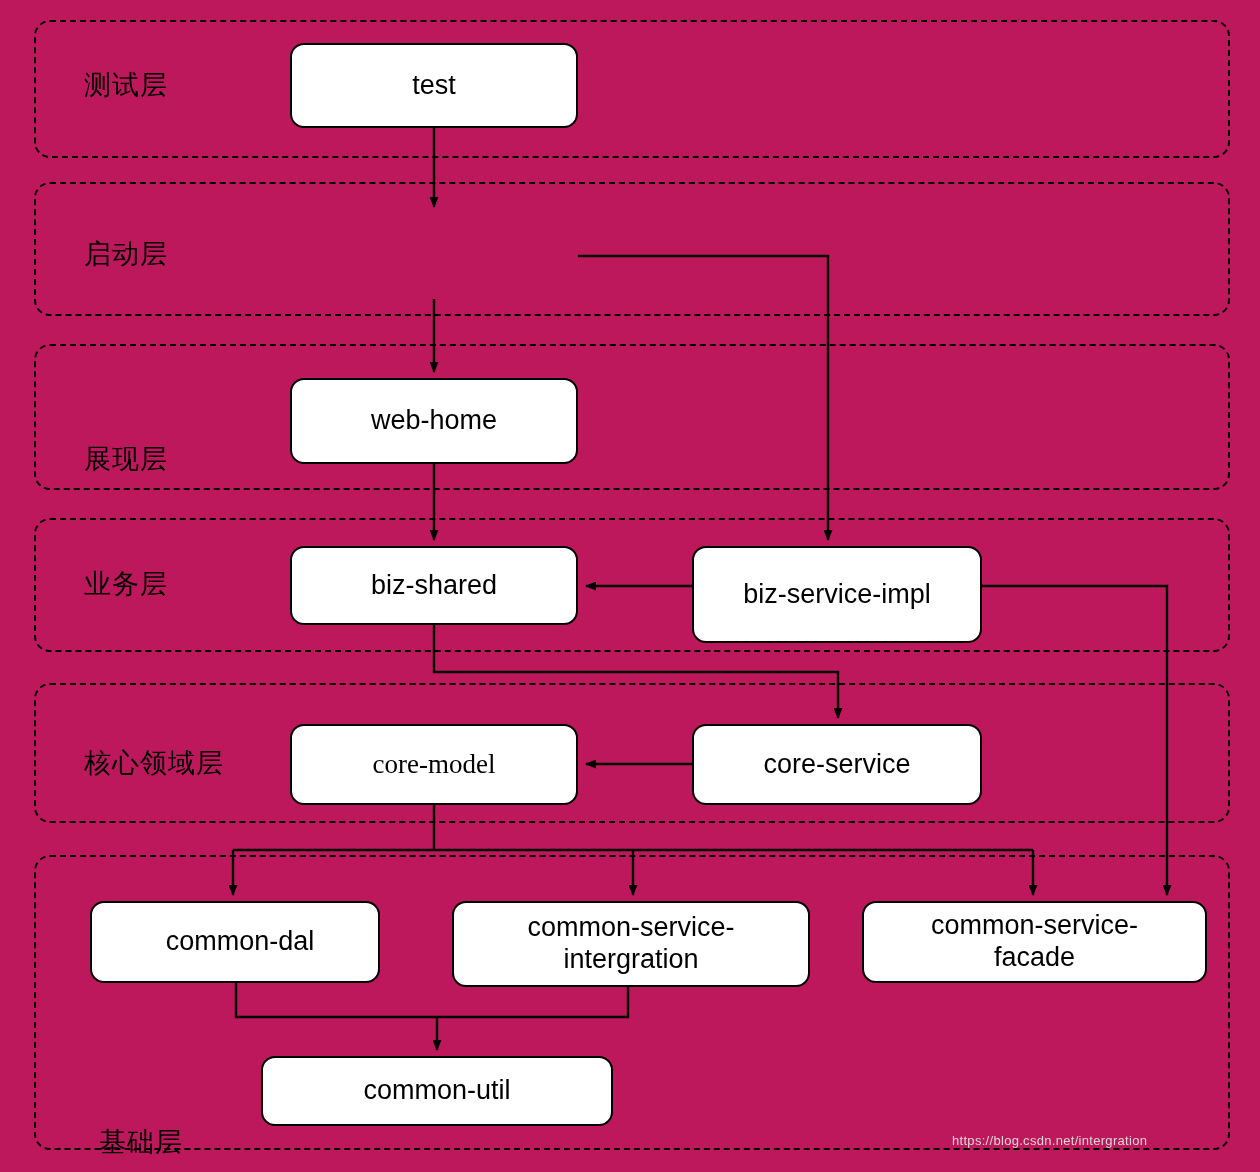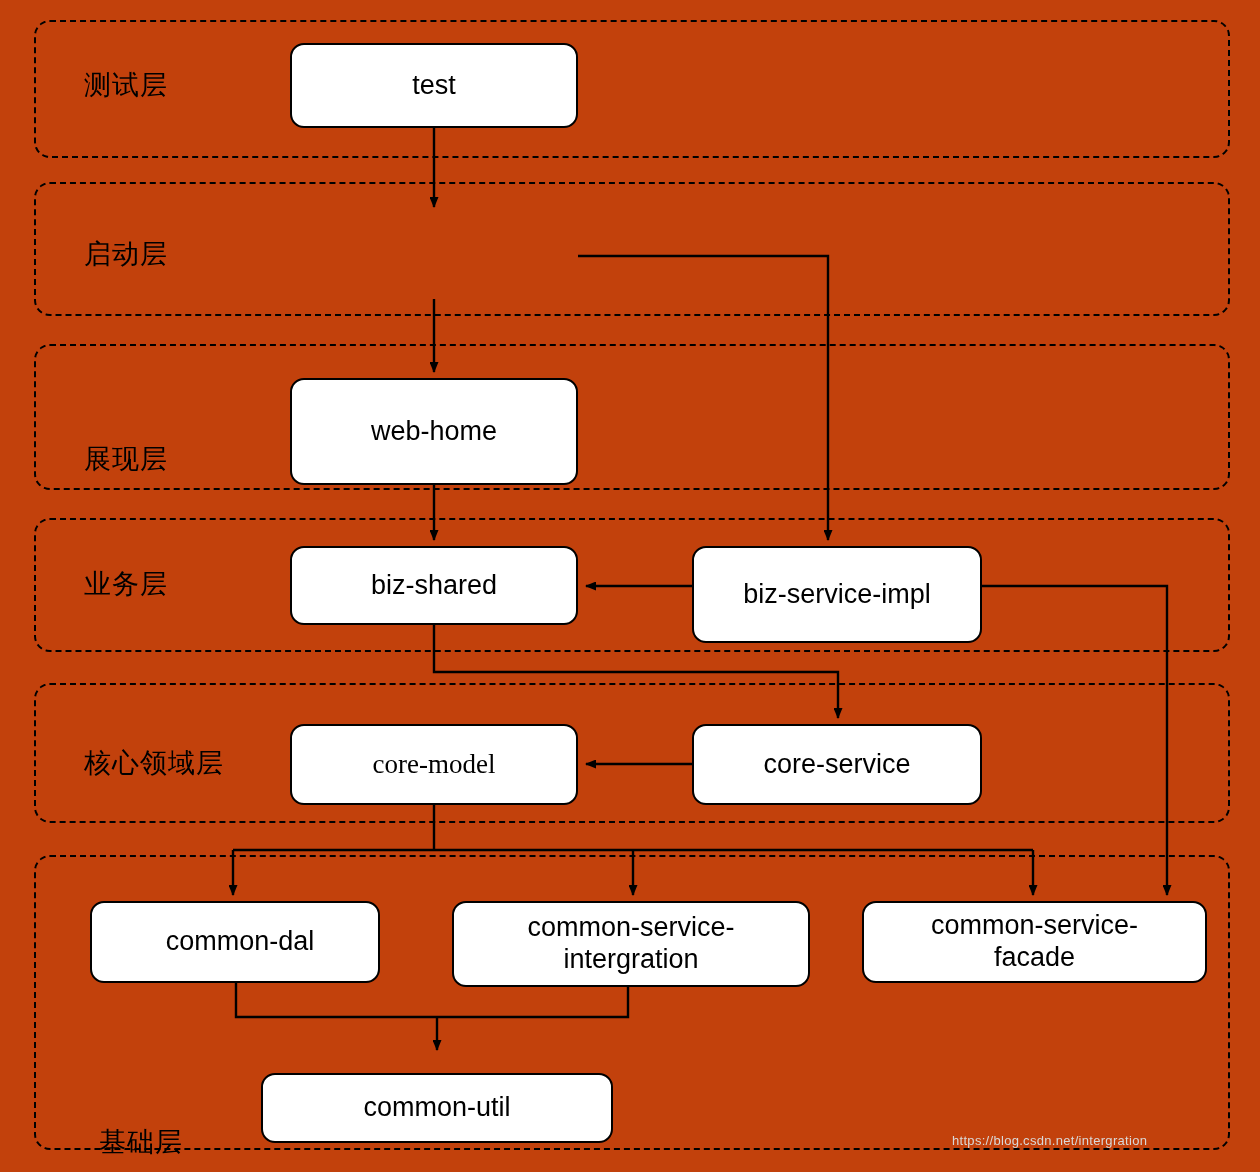--- a/index.html
+++ b/index.html
@@ -7,21 +7,21 @@
     padding: 0;
     background: #ffffff;
   }
   body {
     font-family: "Liberation Sans", "DejaVu Sans", sans-serif;
   }
   #canvas {
     position: relative;
     width: 1260px;
     height: 1172px;
-    background: #c2410c;
+    background: #be185d;
     overflow: hidden;
   }
   #svg-layer {
     position: absolute;
     left: 0;
     top: 0;
     width: 1260px;
     height: 1172px;
   }
   .layer-band {
@@ -115,21 +115,21 @@
   <div class="layer-label" style="left:84px; top:72px;">测试层</div>
   <div class="layer-label" style="left:84px; top:241px;">启动层</div>
   <div class="layer-label" style="left:84px; top:404px;margin-top:42px;">展现层</div>
   <div class="layer-label" style="left:84px; top:571px;">业务层</div>
   <div class="layer-label" style="left:84px; top:750px;">核心领域层</div>
   <div class="layer-label" style="left:99px; top:1129px;">基础层</div>
 
   <div class="node-box" style="left:290px; top:43px; width:288px; height:85px;">test</div>
 
 
-  <div class="node-box" style="left:290px; top:378px; width:288px; height:107px;">web-home</div>
+  <div class="node-box" style="left:290px; top:378px; width:288px; height:86px;">web-home</div>
 
   <div class="node-box" style="left:290px; top:546px; width:288px; height:79px;">biz-shared</div>
 
   <div class="node-box" style="left:692px; top:546px; width:290px; height:97px;">biz-service-impl</div>
 
   <div class="node-box" style="left:290px; top:724px; width:288px; height:81px;font-family:Liberation Serif, serif;">core-model</div>
 
   <div class="node-box" style="left:692px; top:724px; width:290px; height:81px;">core-service</div>
 
   <div class="node-box" style="left:90px; top:901px; width:290px; height:82px;padding-left:16px;">common-dal</div>
@@ -141,17 +141,17 @@
     </span>
   </div>
 
   <div class="node-box two-line" style="left:862px; top:901px; width:345px; height:82px;">
     <span>
       <span>common-service-</span><br>
       <span>facade</span>
     </span>
   </div>
 
-  <div class="node-box" style="left:261px; top:1056px; width:352px; height:70px;margin-top:17px;">common-util</div>
+  <div class="node-box" style="left:261px; top:1056px; width:352px; height:70px;">common-util</div>
 
   <div class="watermark" style="left:952px; top:1133px;">https://blog.csdn.net/intergration</div>
 
 </div>
 
 </body></html>

